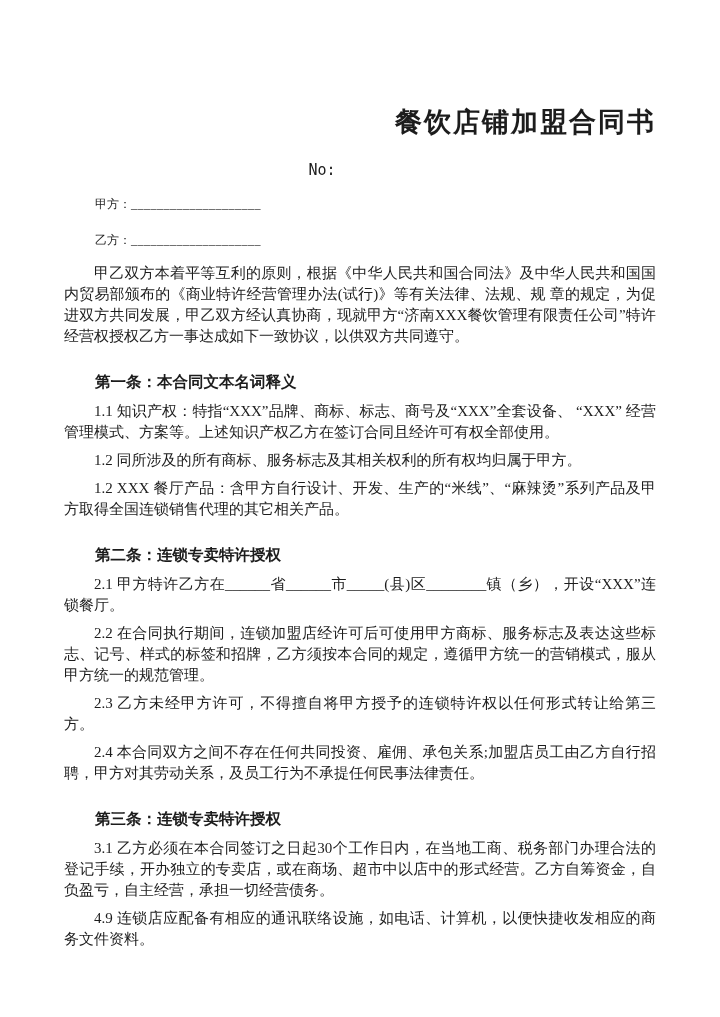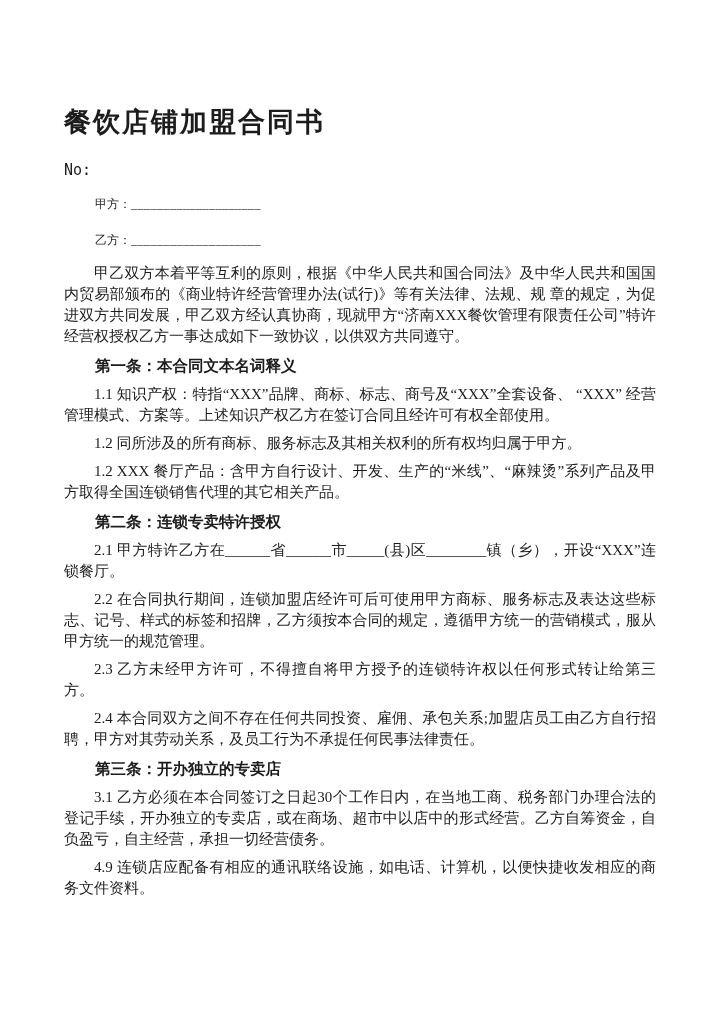--- a/index.html
+++ b/index.html
@@ -12,29 +12,29 @@
     font-family: "Liberation Serif", "DejaVu Serif", serif;
   }
   .page {
     width: 720px;
     height: 1017px;
     background: #ffffff;
     padding: 0 64px;
   }
   .doc-title {
     padding-top: 104px;
-    text-align: left;
+    text-align: right;
     font-size: 27px;
     line-height: 36px;
     font-weight: bold;
     letter-spacing: 2px;
   }
   .no-line {
     margin-top: 20px;
-    text-align: left;
+    text-align: center;
     padding-right: 76px;
     font-family: "DejaVu Sans Mono", "Liberation Mono", monospace;
     font-size: 15px;
     line-height: 20px;
   }
   .party-line {
     margin-top: 13px;
     padding-left: 31px;
     font-size: 12px;
     line-height: 23px;
@@ -45,25 +45,26 @@
   }
   .para {
     margin-top: 7px;
     text-indent: 2em;
     text-align: justify;
     font-size: 15px;
     line-height: 21px;
   }
   .para.intro { margin-top: 11px; }
   .heading {
-    margin-top: 8px;
+    margin-top: 25px;
     text-indent: 2em;
     font-size: 15.5px;
     line-height: 22px;
     font-weight: bold;
+    font-family: Liberation Mono, monospace;
   }
 </style>
 </head>
 <body>
 
 <div class="page">
 
   <h1 class="doc-title">餐饮店铺加盟合同书</h1>
 
   <div class="no-line">
@@ -91,19 +92,19 @@
   <h2 class="heading">第二条：连锁专卖特许授权</h2>
 
   <p class="para">2.1 甲方特许乙方在______省______市_____(县)区________镇（乡），开设“XXX”连锁餐厅。</p>
 
   <p class="para">2.2 在合同执行期间，连锁加盟店经许可后可使用甲方商标、服务标志及表达这些标志、记号、样式的标签和招牌，乙方须按本合同的规定，遵循甲方统一的营销模式，服从甲方统一的规范管理。</p>
 
   <p class="para">2.3 乙方未经甲方许可，不得擅自将甲方授予的连锁特许权以任何形式转让给第三方。</p>
 
   <p class="para">2.4 本合同双方之间不存在任何共同投资、雇佣、承包关系;加盟店员工由乙方自行招聘，甲方对其劳动关系，及员工行为不承提任何民事法律责任。</p>
 
-  <h2 class="heading">第三条：开办独立的专卖店</h2>
+  <h2 class="heading">第三条：连锁专卖特许授权</h2>
 
   <p class="para">3.1 乙方必须在本合同签订之日起30个工作日内，在当地工商、税务部门办理合法的登记手续，开办独立的专卖店，或在商场、超市中以店中的形式经营。乙方自筹资金，自负盈亏，自主经营，承担一切经营债务。</p>
 
   <p class="para">4.9 连锁店应配备有相应的通讯联络设施，如电话、计算机，以便快捷收发相应的商务文件资料。</p>
 
 </div>
 
 </body></html>

